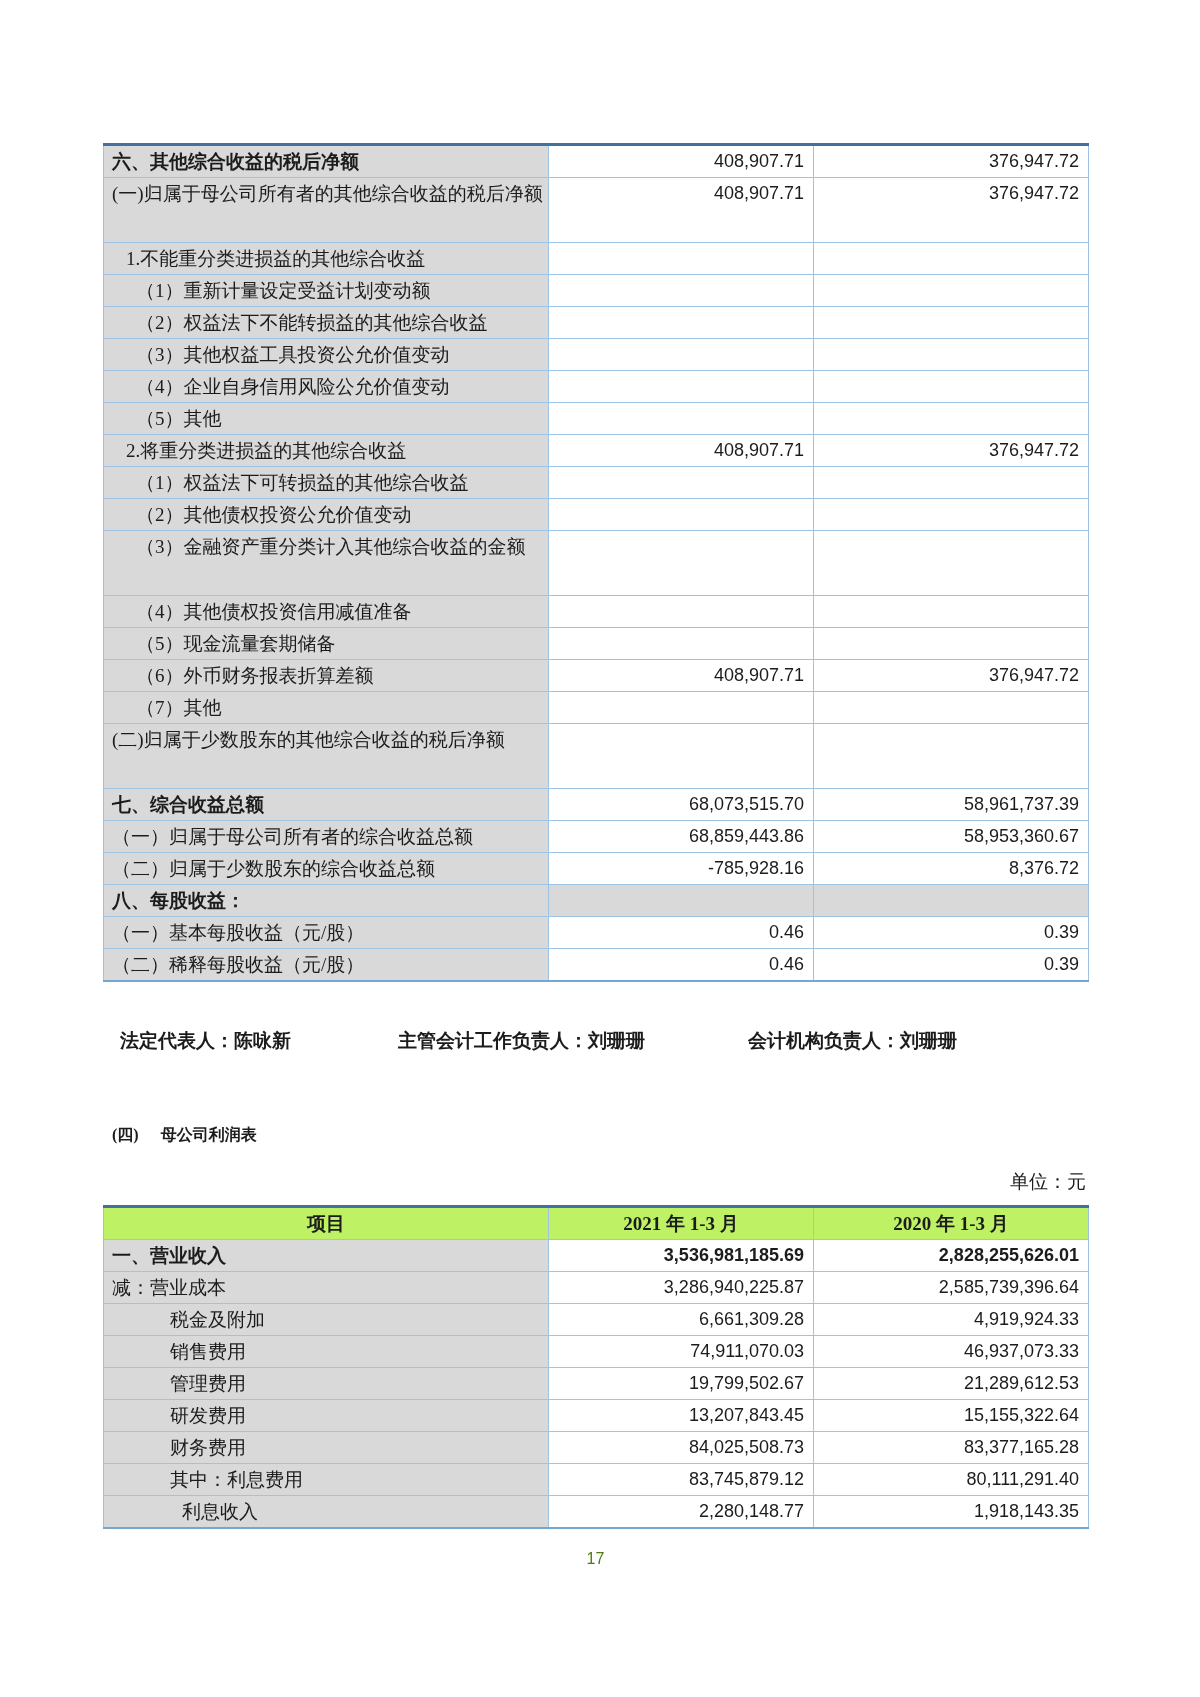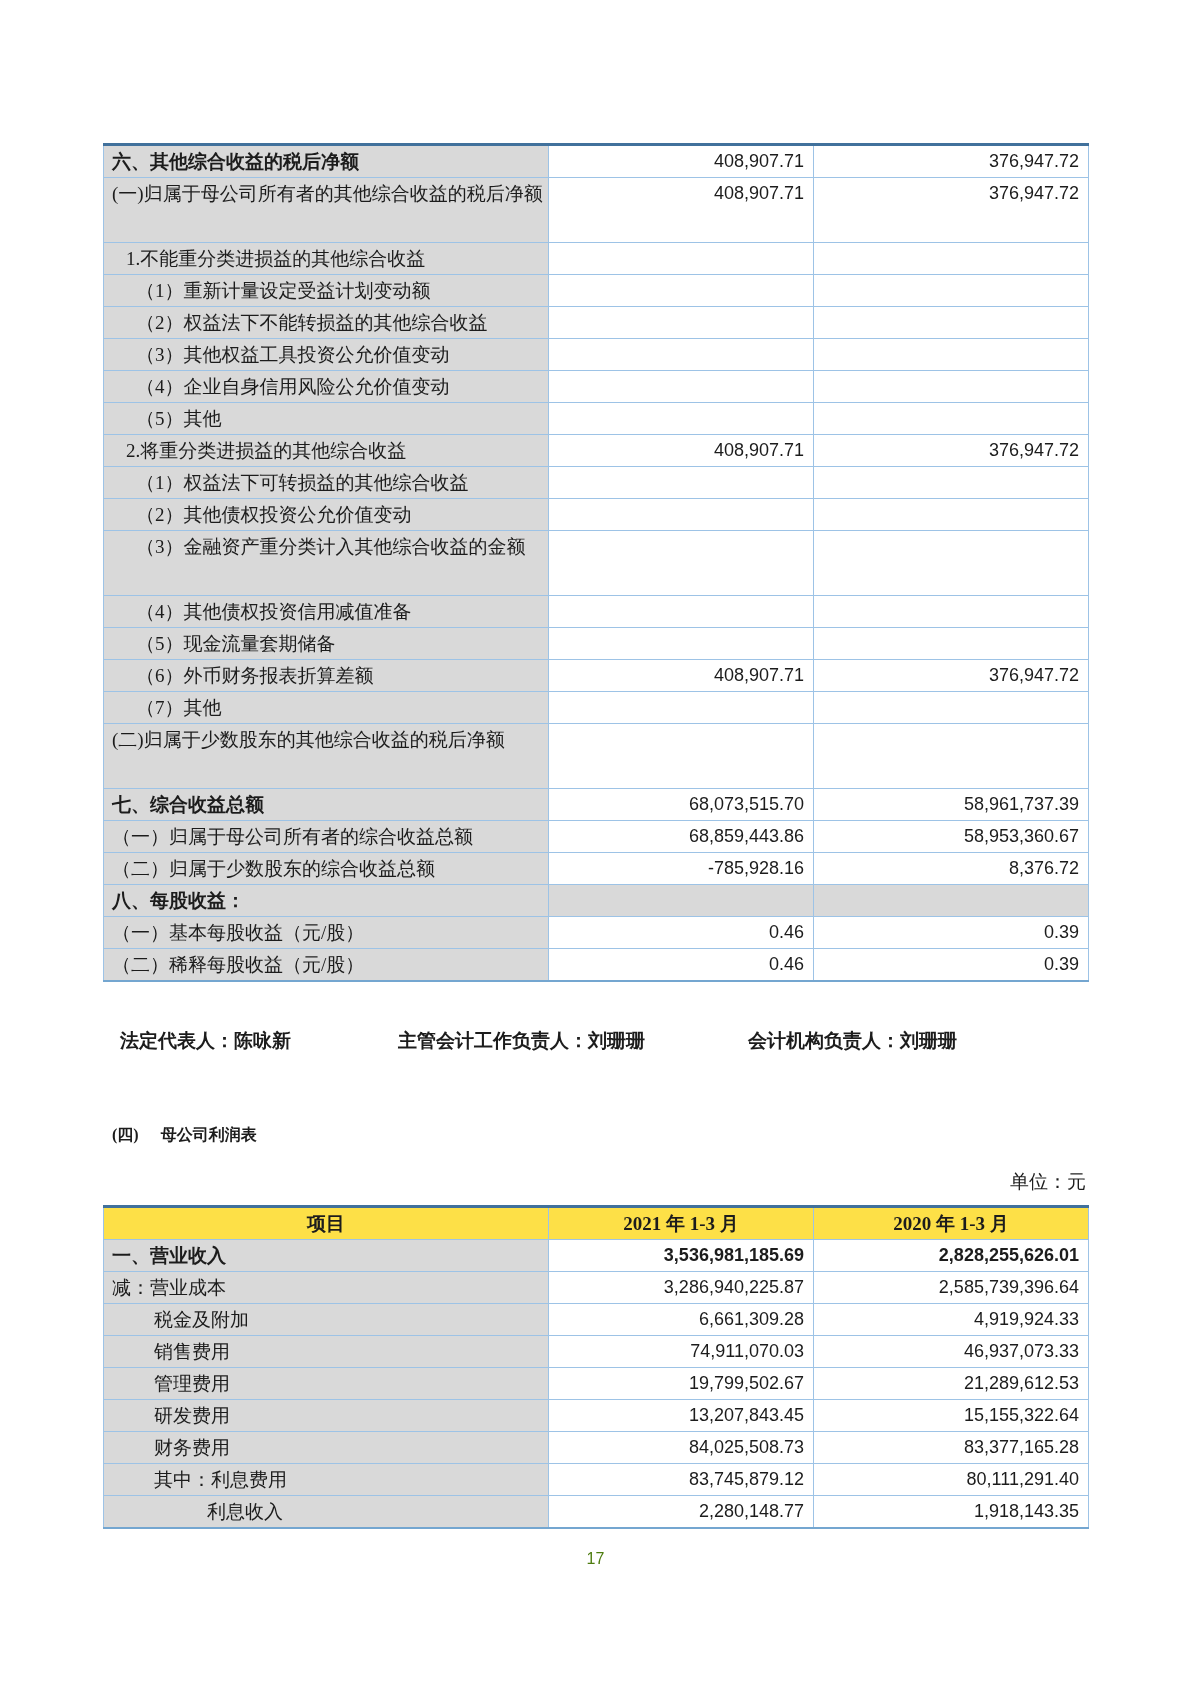--- a/index.html
+++ b/index.html
@@ -28,26 +28,26 @@
     background:#d9d9d9;font-size:19px;line-height:31px;
     padding:0 4px 0 8px;word-break:break-all;
   }
   td.num{
     font-family:"Liberation Sans","DejaVu Sans",sans-serif;
     font-size:18px;line-height:31px;text-align:right;padding:0 9px 0 2px;
     background:#fff;
   }
   .t1 td.ind1{padding-left:22px;}
   .t1 td.ind2{padding-left:32px;margin-top:9px;}
-  .t2 td.ind1{padding-left:50px;margin-top:29px;}
-  .t2 td.ind2{padding-left:103px;}
+  .t2 td.ind1{padding-left:66px;margin-top:29px;}
+  .t2 td.ind2{padding-left:78px;}
   .bold{font-weight:bold;}
   tr.fullgray td{background:#d9d9d9;}
   .fin-table th{
-    background:#fde047;font-size:19px;font-weight:bold;text-align:center;
+    background:#bef264;font-size:19px;font-weight:bold;text-align:center;
     line-height:31px;padding:0 4px;
   }
   .signatures{
     position:absolute;top:1026px;left:8px;width:985px;height:30px;
     font-size:19px;line-height:30px;font-weight:bold;
   }
   .signatures span{position:absolute;white-space:nowrap;}
   .sig1{left:9px;}
   .sig2{left:287px;}
   .sig3{left:637px;}

